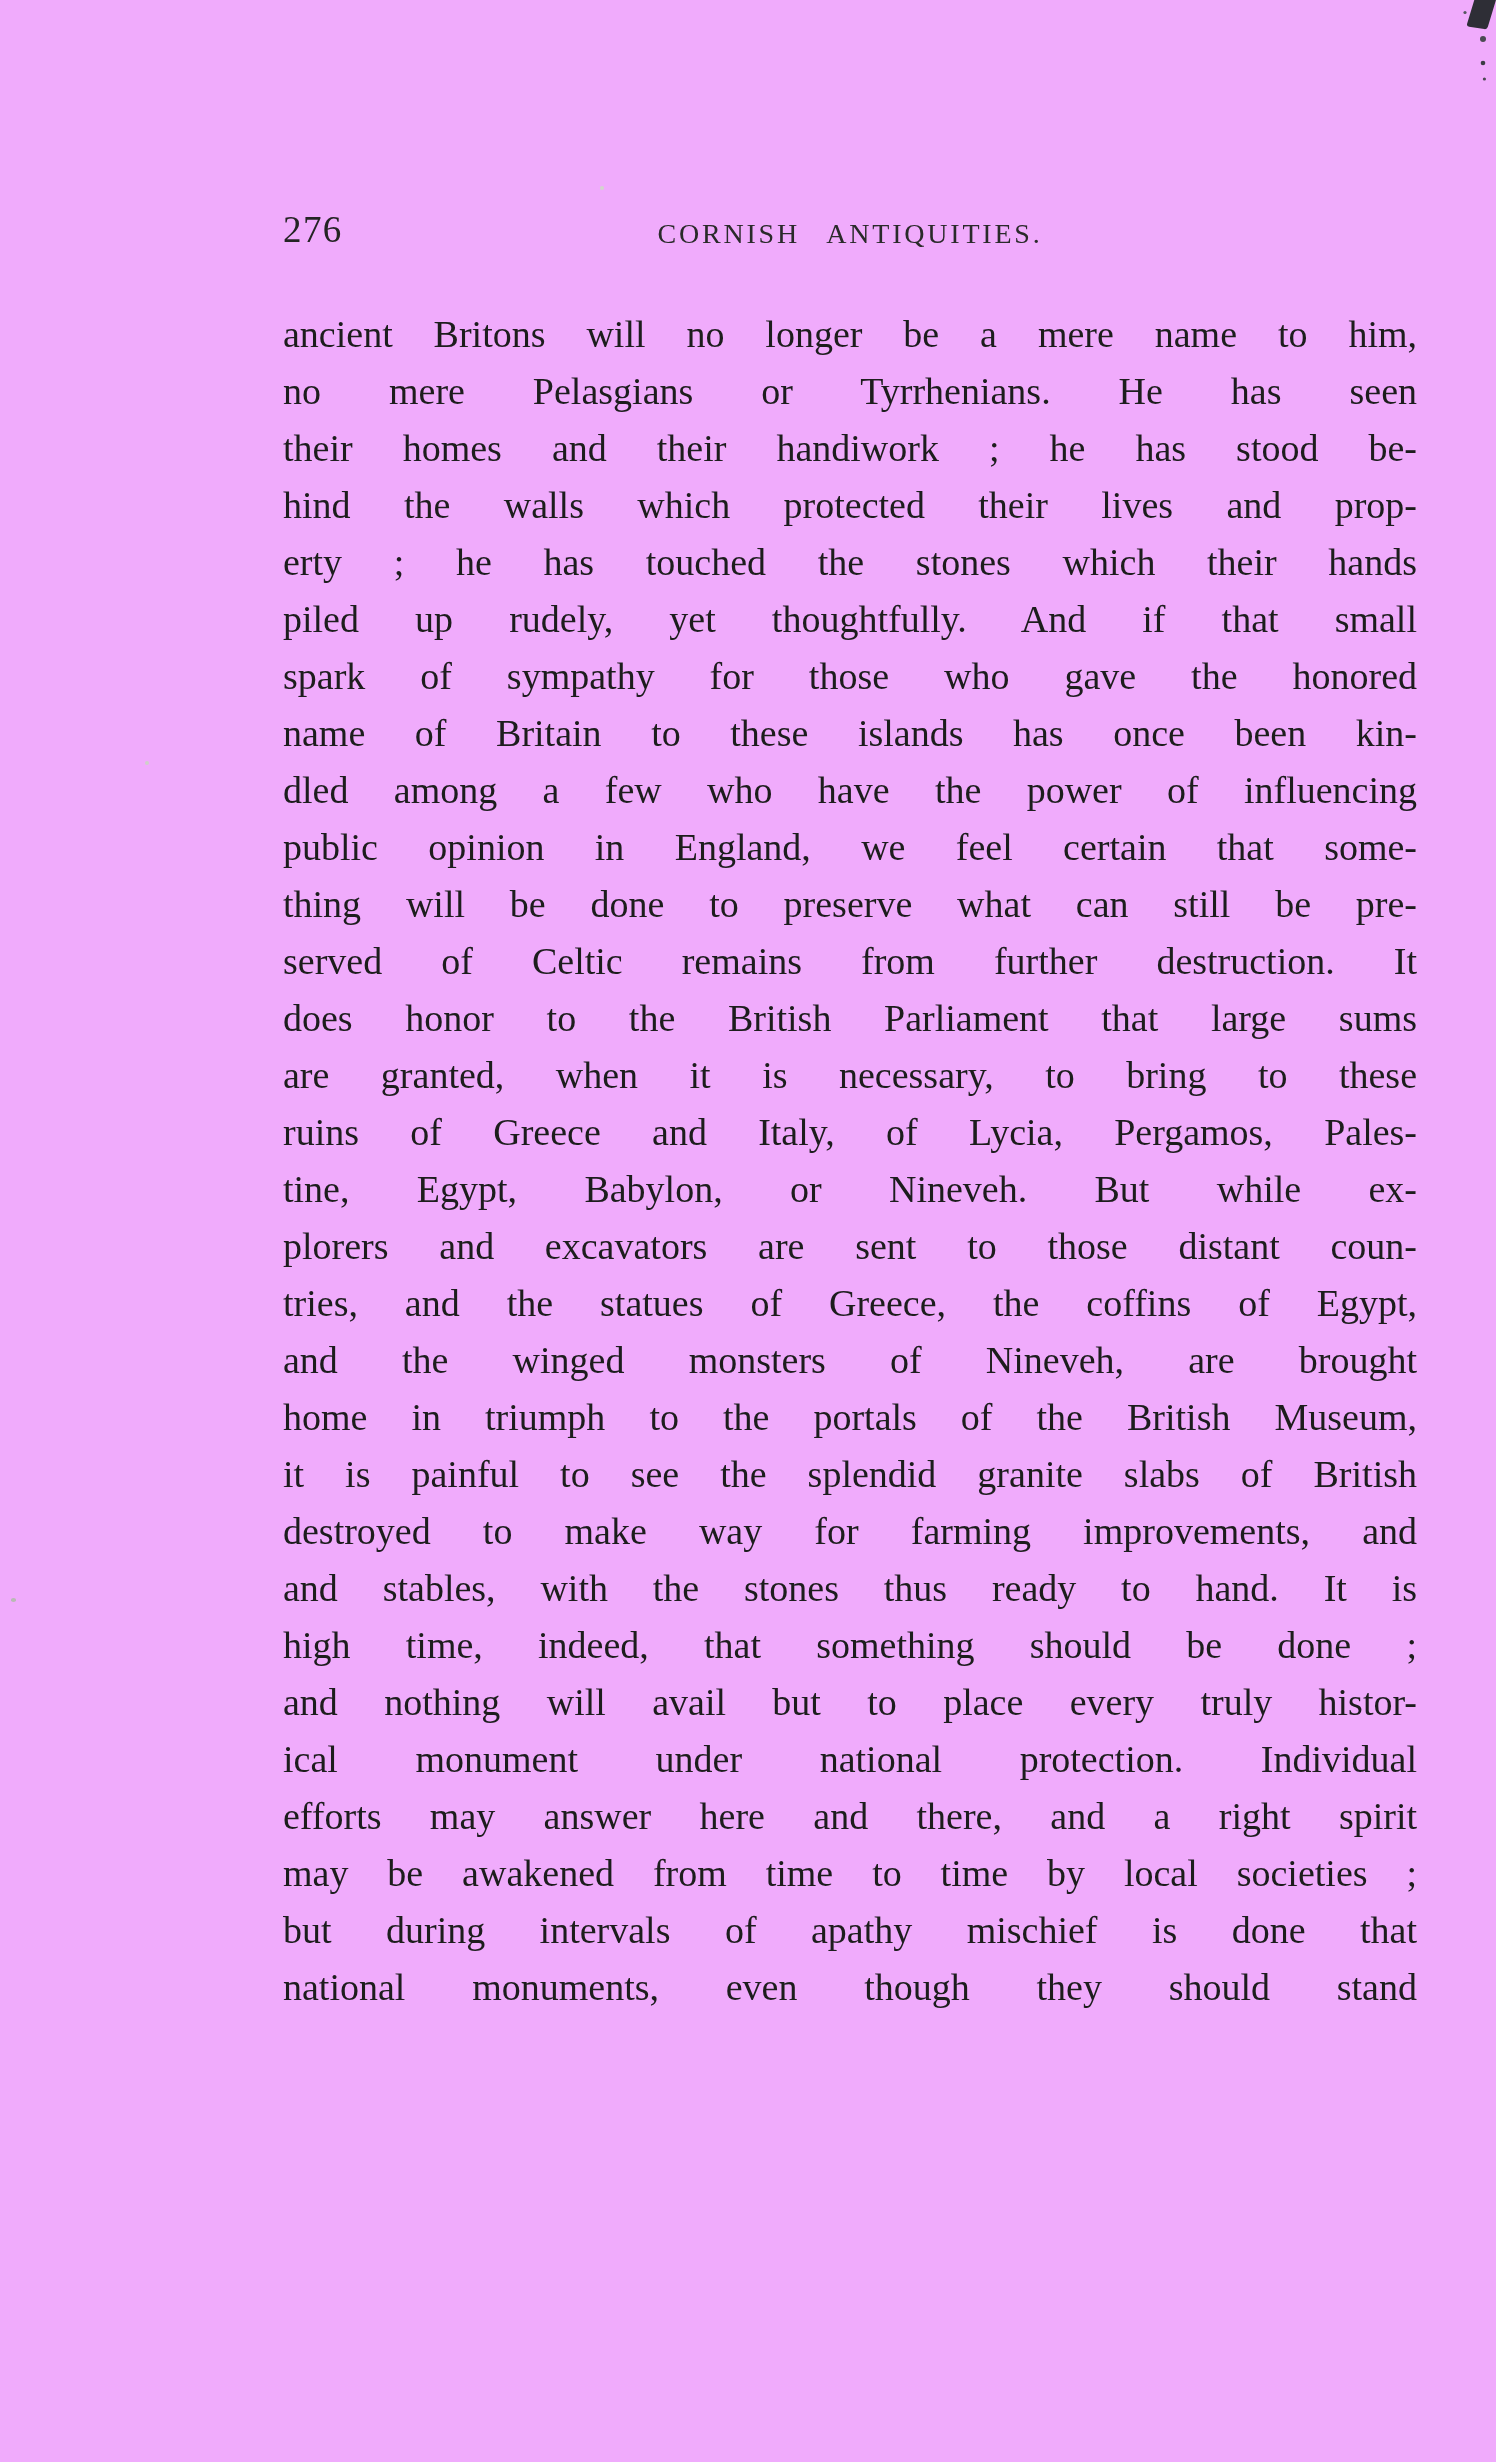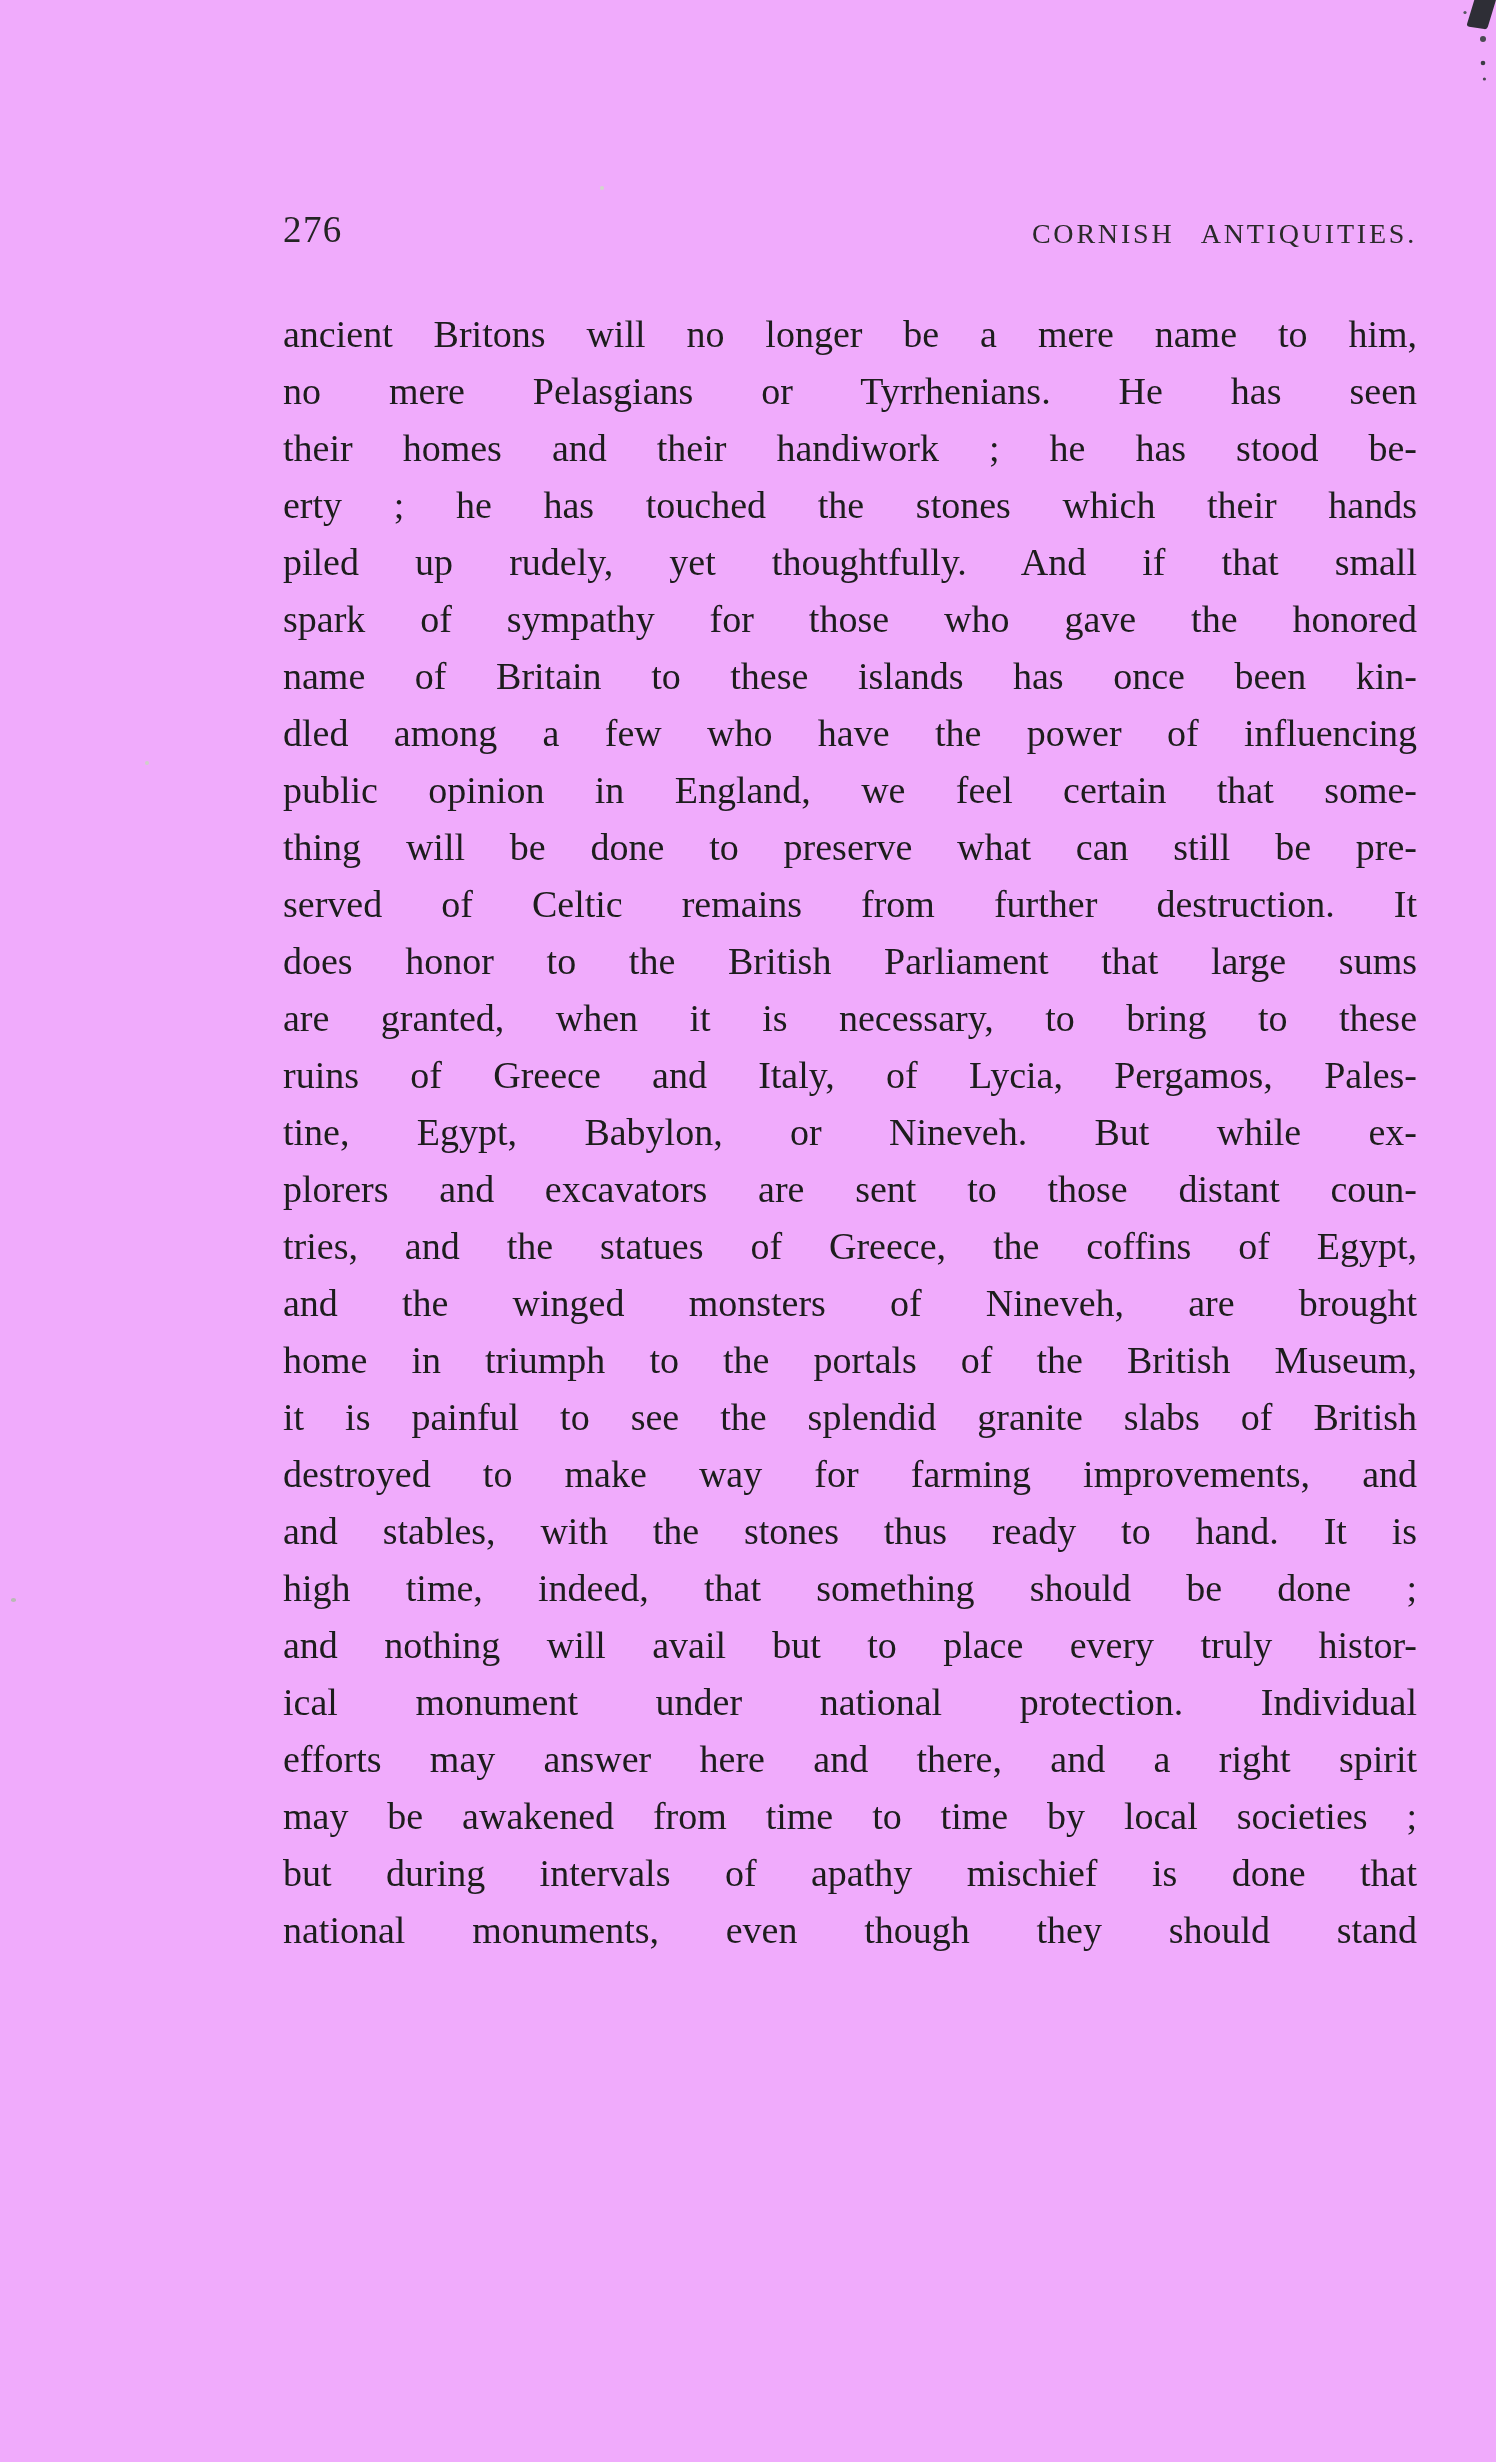--- a/index.html
+++ b/index.html
@@ -22,21 +22,21 @@
     top: 208px;
     font-size: 37px;
     letter-spacing: 1.4px;
     color: #242424;
   }
   .running-head {
     position: absolute;
     left: 283px;
     top: 218px;
     width: 1134px;
-    text-align: right;
+    text-align: center;
     font-size: 28px;
     letter-spacing: 2.8px;
     word-spacing: 18px;
     color: #2a2a2a;
   }
   .text-block {
     position: absolute;
     left: 283px;
     top: 306px;
     width: 1134px;
@@ -106,20 +106,21 @@
 <div class="page">
 
   <div class="page-number">276</div>
 
   <div class="running-head">CORNISH ANTIQUITIES.</div>
 
   <div class="text-block">
       <div class="text-line">ancient Britons will no longer be a mere name to him,</div>
       <div class="text-line">no mere Pelasgians or Tyrrhenians. He has seen</div>
       <div class="text-line">their homes and their handiwork ; he has stood be-</div>
+      <div class="text-line">hind the walls which protected their lives and prop-</div>
       <div class="text-line">erty ; he has touched the stones which their hands</div>
       <div class="text-line">piled up rudely, yet thoughtfully. And if that small</div>
       <div class="text-line">spark of sympathy for those who gave the honored</div>
       <div class="text-line">name of Britain to these islands has once been kin-</div>
       <div class="text-line">dled among a few who have the power of influencing</div>
       <div class="text-line">public opinion in England, we feel certain that some-</div>
       <div class="text-line">thing will be done to preserve what can still be pre-</div>
       <div class="text-line">served of Celtic remains from further destruction. It</div>
       <div class="text-line">does honor to the British Parliament that large sums</div>
       <div class="text-line">are granted, when it is necessary, to bring to these</div>

